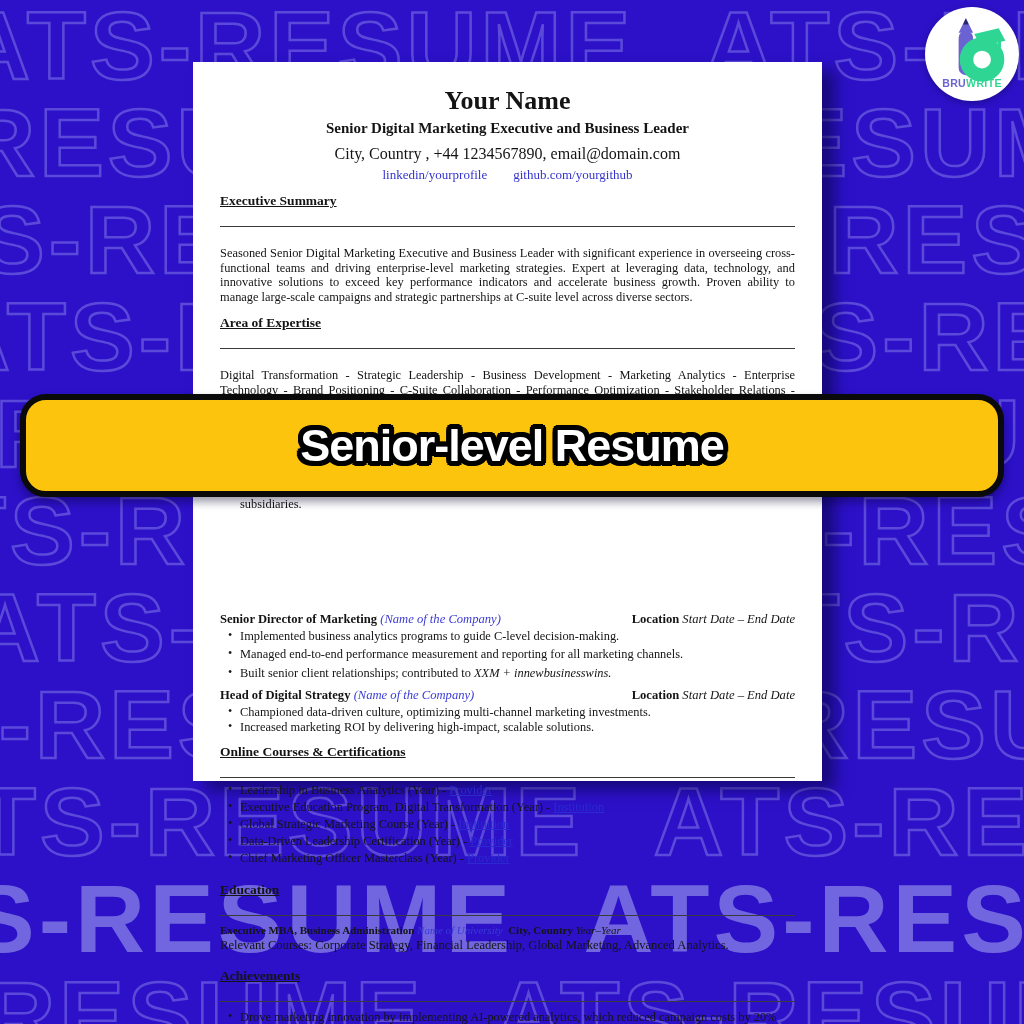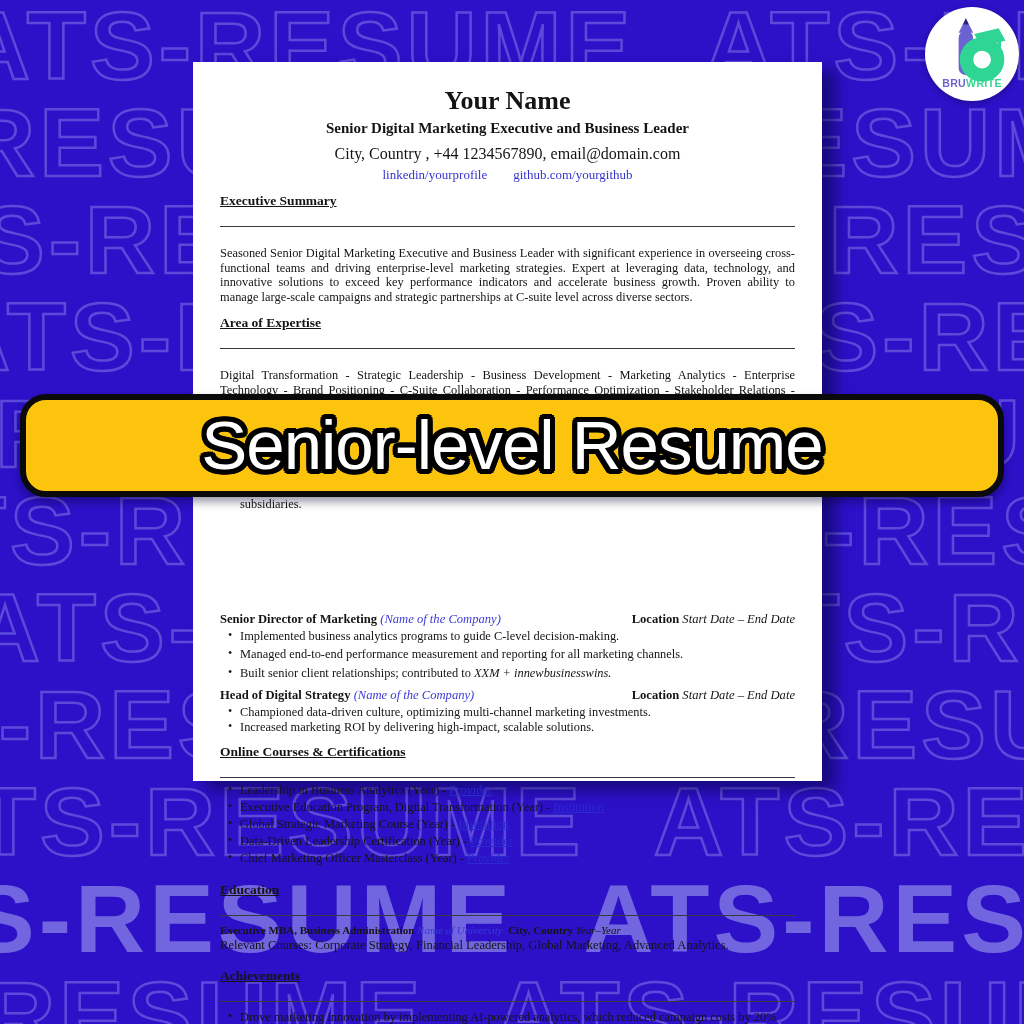--- a/index.html
+++ b/index.html
@@ -60,22 +60,22 @@
   .edu-uni{color:#3a3ad6;font-style:italic;}
   .edu-years{font-style:italic;}
   
   #banner{
     position:absolute;left:20px;top:394px;width:984px;height:103px;
     box-sizing:border-box;background:#fcc40d;border:6px solid #0a0a0a;
     border-radius:26px;display:flex;align-items:center;justify-content:center;
     box-shadow:0 5px 9px rgba(5,2,40,.4);
   }
   #banner-label{
-    font-family:"Liberation Sans",sans-serif;font-weight:normal;
-    font-size:69px;letter-spacing:-1px;color:#ffffff;
+    font-family:"Liberation Sans",sans-serif;font-weight:bold;
+    font-size:45px;letter-spacing:-1px;color:#ffffff;
     text-shadow:
       -5px 0 0 #000,5px 0 0 #000,0 -5px 0 #000,0 5px 0 #000,
       -4px -4px 0 #000,4px -4px 0 #000,-4px 4px 0 #000,4px 4px 0 #000,
       -2px -5px 0 #000,2px -5px 0 #000,-2px 5px 0 #000,2px 5px 0 #000,
       -5px -2px 0 #000,5px -2px 0 #000,-5px 2px 0 #000,5px 2px 0 #000;
   }
   
   #logo{
     position:absolute;left:925px;top:7px;width:94px;height:94px;border-radius:50%;
     background:#ffffff;display:flex;align-items:center;justify-content:center;

